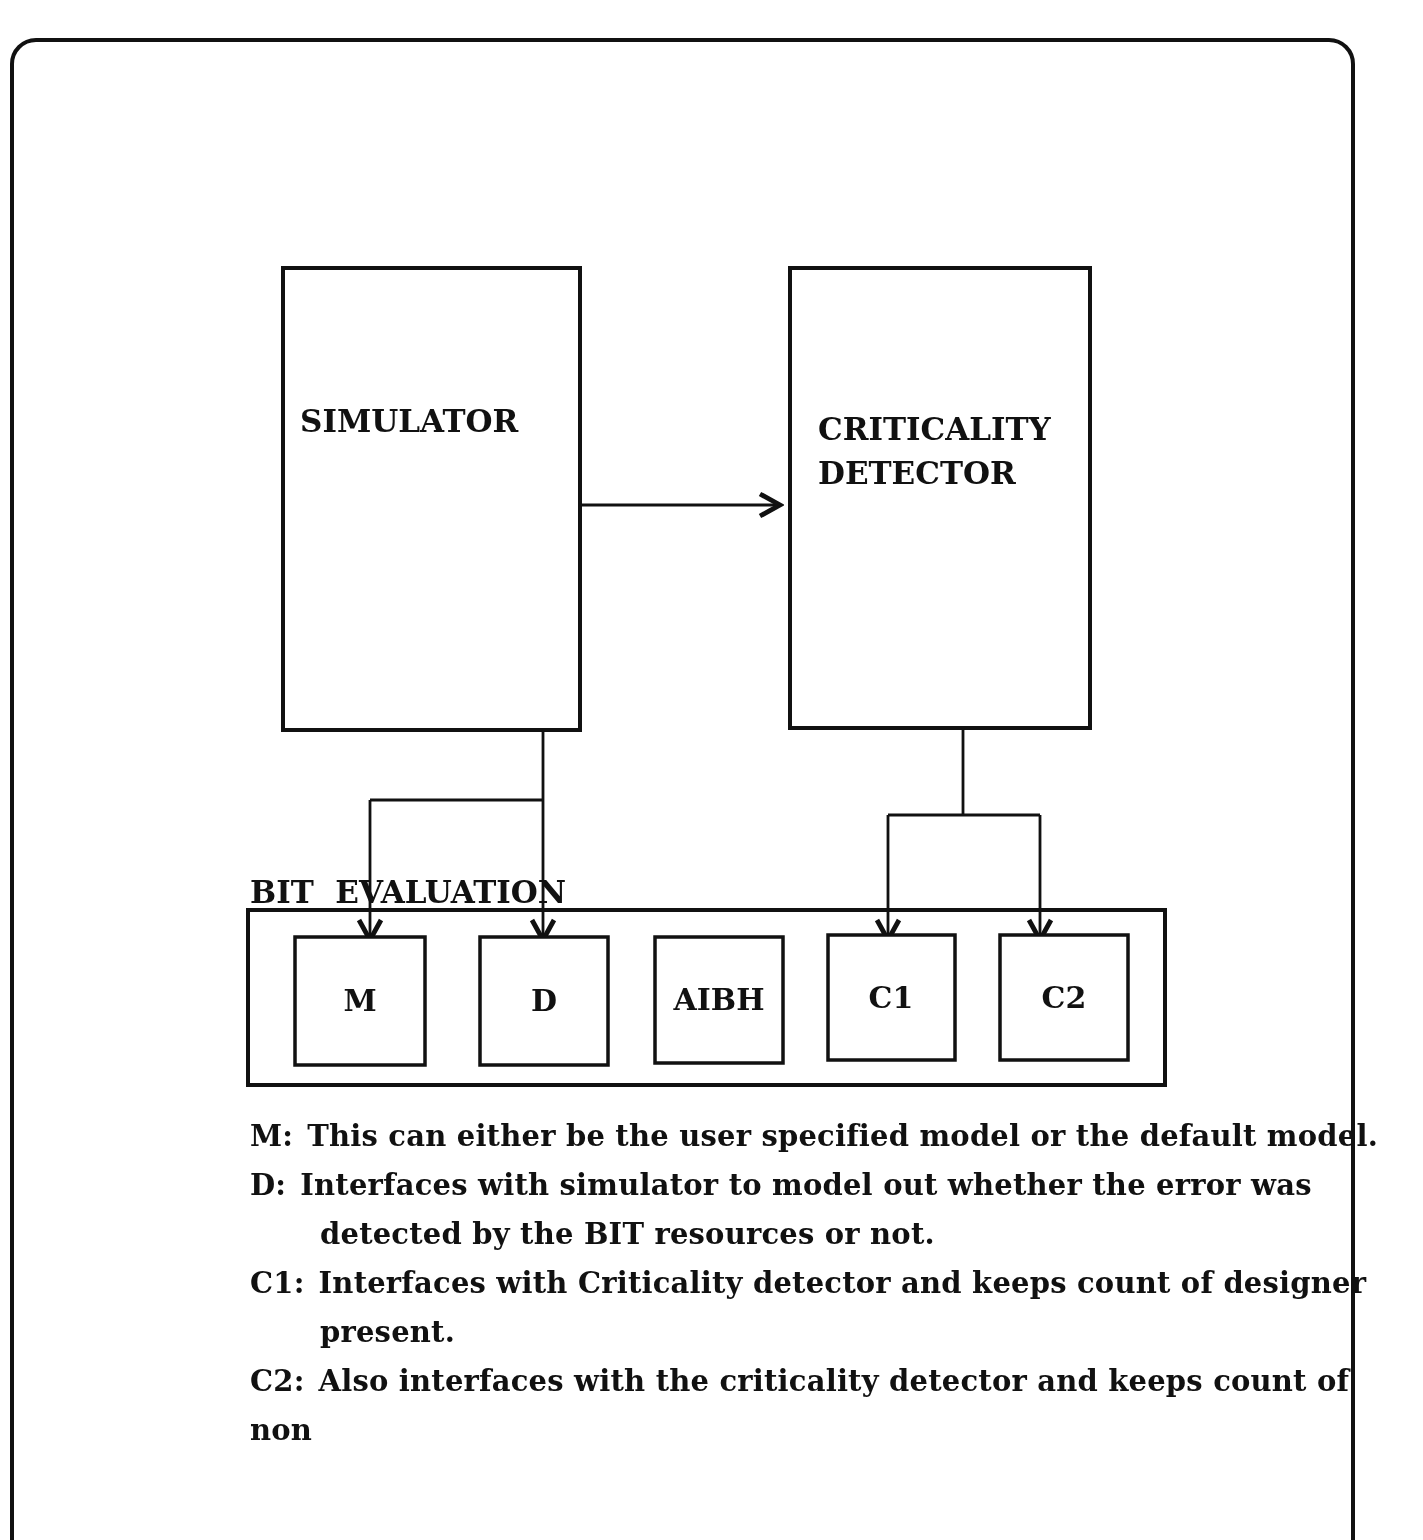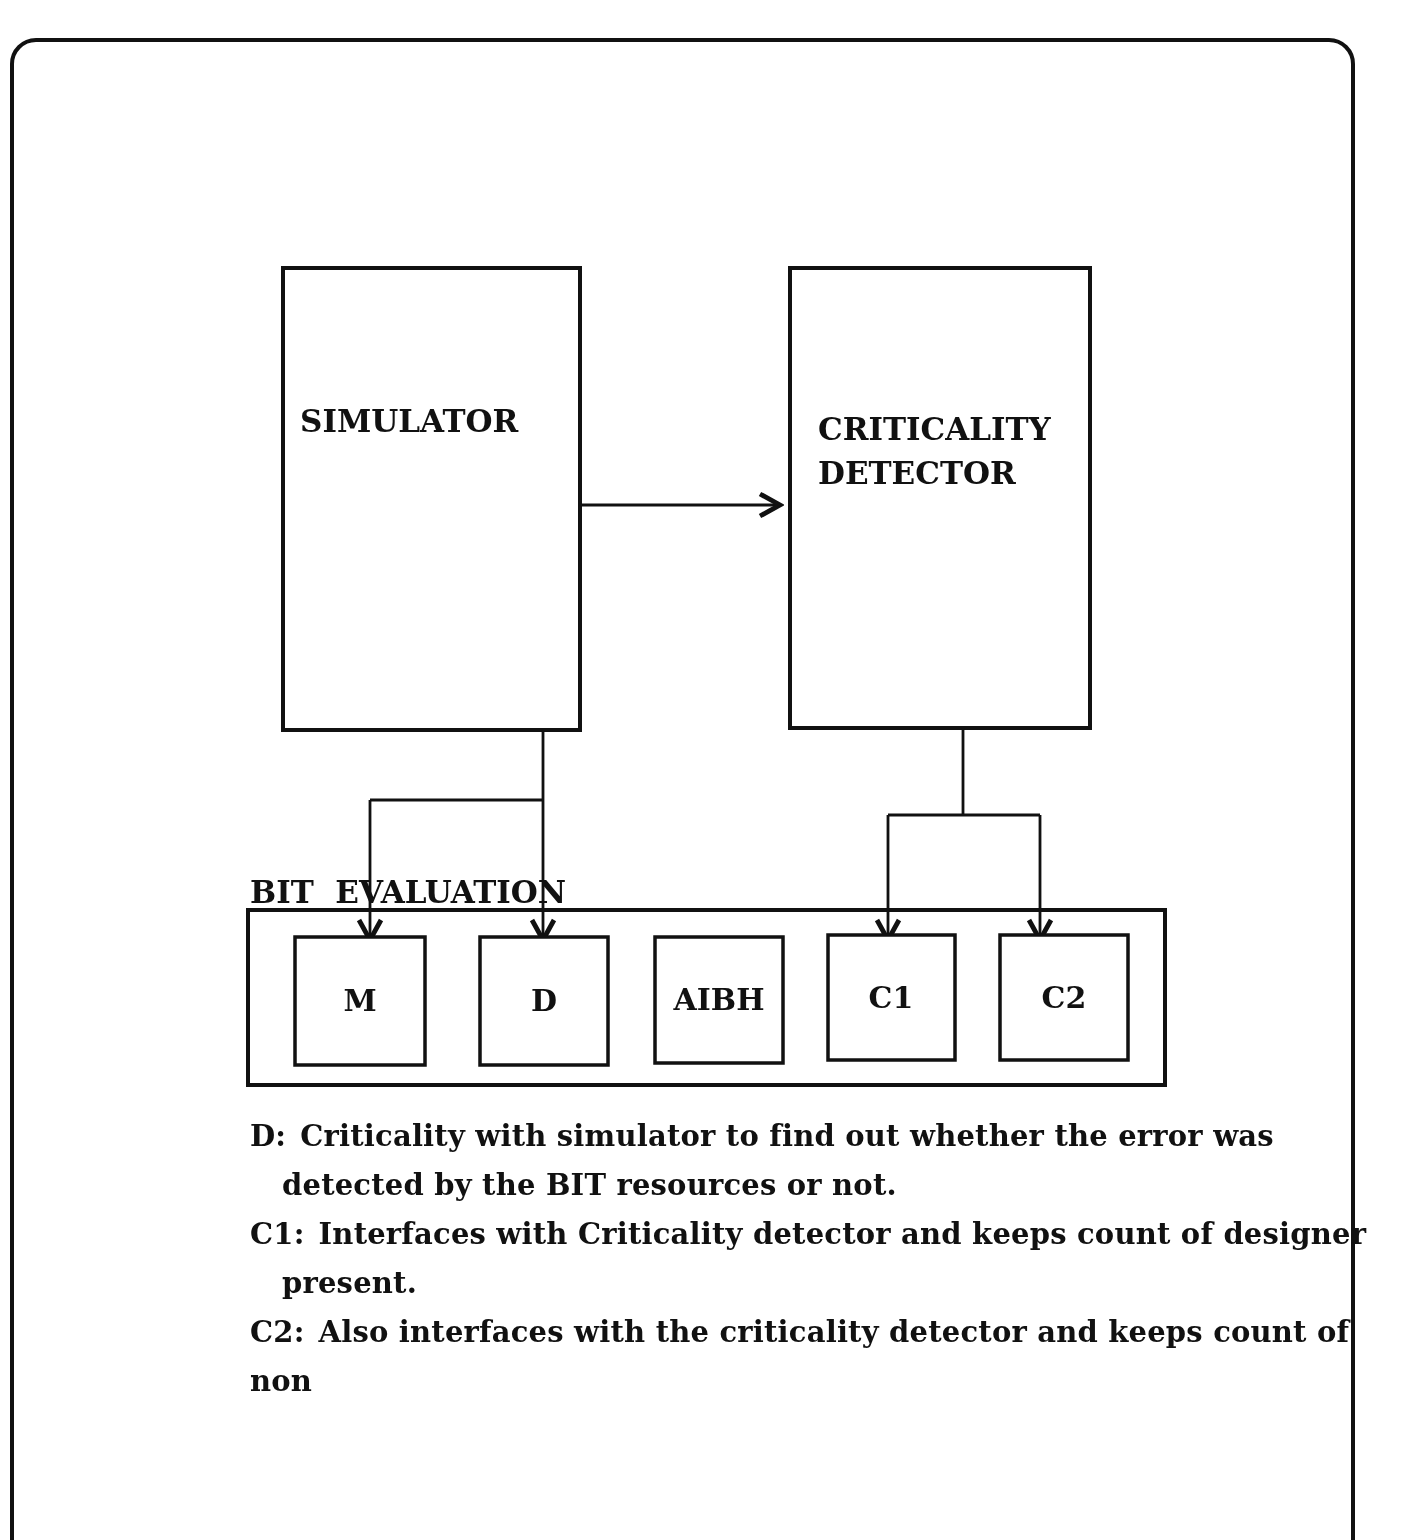--- a/index.html
+++ b/index.html
@@ -45,21 +45,21 @@
     left: 250px;
     top: 1112px;
     width: 1130px;
     font-weight: bold;
     font-size: 29px;
     line-height: 49px;
     letter-spacing: 0.2px;
   }
   .legend-item { margin: 0; }
   .legend .lbl { margin-right: 14px; }
-  .legend .cont { margin-left: 32px; }
+  .legend .cont { margin-left: 70px; }
 </style>
 </head>
 <body>
 
 <div class="page">
 
   <div class="frame"></div>
 
   <svg class="diagram-svg" viewBox="0 0 1423 1110">
     <defs>
@@ -100,23 +100,26 @@
 
     <rect x="828" y="935" width="127" height="125" fill="#ffffff" stroke="#111111" stroke-width="3.5"></rect>
     <text x="891" y="1008" font-size="30" text-anchor="middle">C1</text>
 
     <rect x="1000" y="935" width="128" height="125" fill="#ffffff" stroke="#111111" stroke-width="3.5"></rect>
     <text x="1064" y="1008" font-size="30" text-anchor="middle">C2</text>
   </svg>
 
   <div class="legend">
 
+    <div class="legend-item">
+      <span class="lbl">M:</span><span class="txt">This can either be the user specified model or the default model.</span>
+    </div>
 
     <div class="legend-item">
-      <span class="lbl">D:</span><span class="txt">Criticality with simulator to find out whether the error was</span><br>
+      <span class="lbl">D:</span><span class="txt">Interfaces with simulator to model out whether the error was</span><br>
       <span class="txt cont">detected by the BIT resources or not.</span>
     </div>
 
 
     <div class="legend-item">
       <span class="lbl">C1:</span><span class="txt">Interfaces with Criticality detector and keeps count of designer</span><br>
       <span class="txt cont">present.</span>
     </div>
 
     <div class="legend-item">

